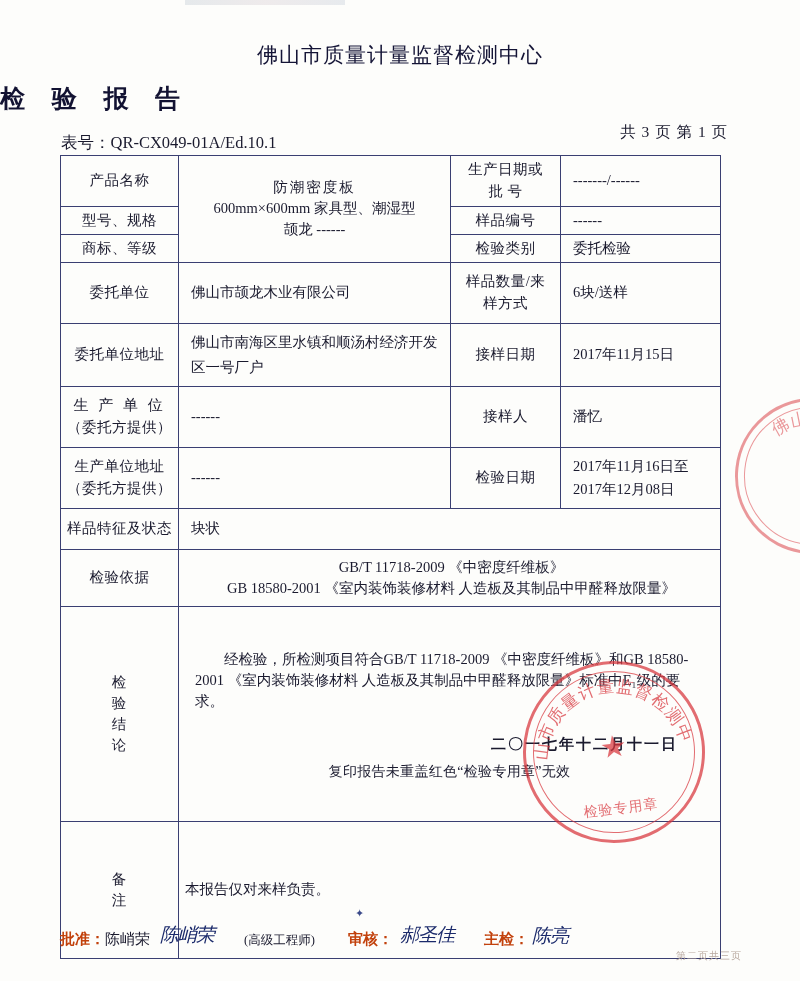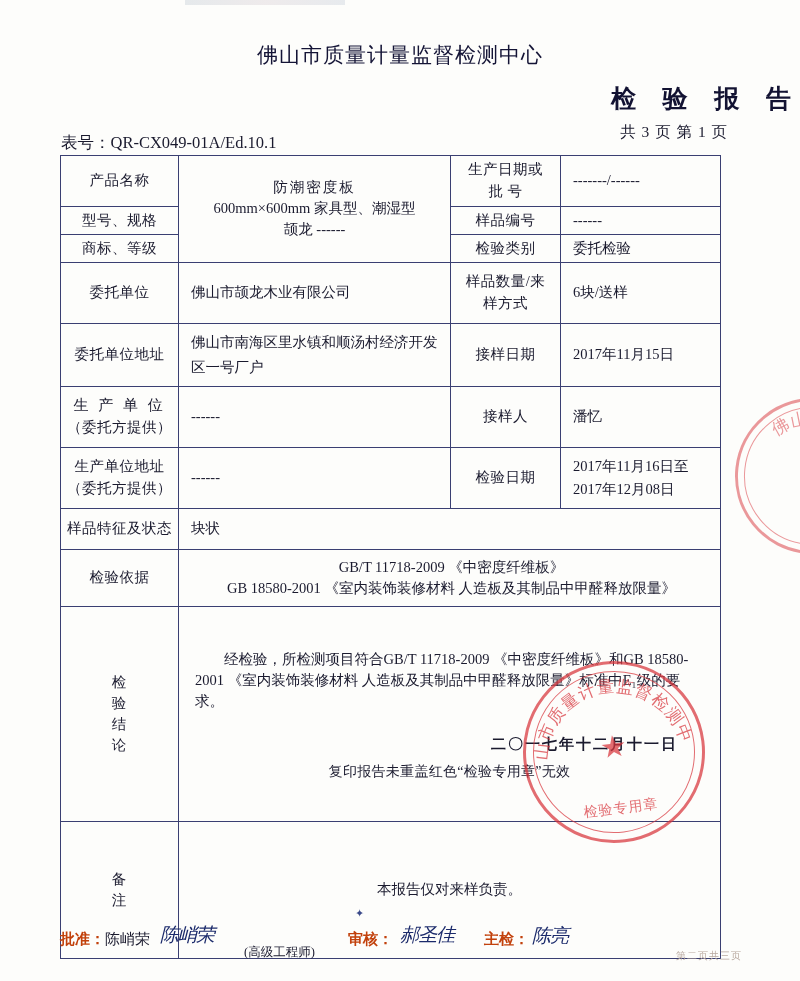--- a/index.html
+++ b/index.html
@@ -47,21 +47,21 @@
     font-size: 21px;
     font-family: "DejaVu Serif", serif;
     letter-spacing: 1px;
     color: #141436;
   }
   .big-title {
     position: absolute;
     top: 82px;
     left: 0;
     width: 100%;
-    text-align: right;
+    text-align: left;
     font-size: 25px;
     font-family: "DejaVu Serif", serif;
     letter-spacing: 9px;
     font-weight: 600;
     color: #121232;
   }
   .form-no {
     position: absolute;
     top: 132px;
     left: 61px;
@@ -152,21 +152,21 @@
   }
   .remark-label {
     text-align: center;
     font-size: 16px;
     line-height: 2.3;
     letter-spacing: 1px;
   }
   .remark-body {
     height: 130px;
     vertical-align: middle;
-    text-align: center;
+    text-align: left;
     font-size: 15px;
     position: relative;
     font-family: Liberation Serif, serif;
   }
   .remark-mark {
     position: absolute;
     left: 176px;
     top: 84px;
     font-size: 11px;
     color: #3b4a8a;
@@ -386,21 +386,21 @@
         </td>
       </tr>
     </tbody>
   </table>
 
   <div class="sig">
     <span class="item" style="left:0; top:0;">
       <span class="k">批准：</span><span>陈峭荣</span>
     </span>
     <span class="item handw" style="left:100px; top:-8px;">陈峭荣</span>
-    <span class="item small-paren" style="left:184px; top:14px;">(高级工程师)</span>
+    <span class="item small-paren" style="left:184px; top:2px;">(高级工程师)</span>
     <span class="item k" style="left:288px; top:0;">审核：</span>
     <span class="item handw" style="left:340px; top:-8px;">郝圣佳</span>
     <span class="item k" style="left:424px; top:0;">主检：</span>
     <span class="item handw" style="left:472px; top:-7px;">陈亮</span>
   </div>
 
   <div class="stamp stamp-main">
     <div class="ring"></div>
     <svg class="arc" viewBox="0 0 176 176">
       <defs>

